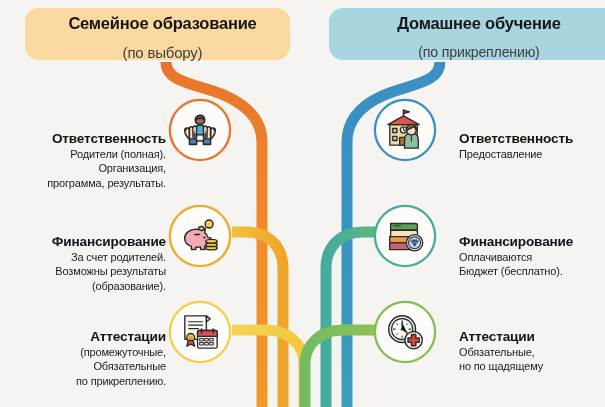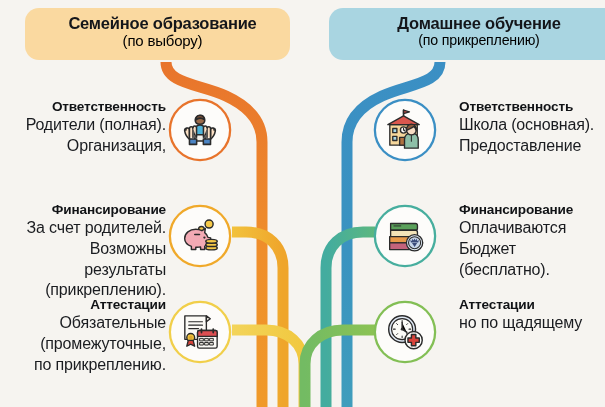--- a/index.html
+++ b/index.html
@@ -13,30 +13,30 @@
   #lines{position:absolute;left:0;top:0;width:605px;height:407px;}
 
   
   .pill{
     position:absolute;border-radius:14px;
     text-align:center;line-height:1.12;
     padding:6px 0 7px 10px;box-sizing:border-box;
     z-index:4;
   }
   .pill .t1{display:block;font-weight:bold;font-size:16.5px;color:#14161a;letter-spacing:-.2px;}
-  .pill .t2{display:block;font-size:15px;color:#000000;margin-top:1px;letter-spacing:-.2px;}
+  .pill .t2{display:block;font-size:15px;color:#404040;margin-top:13px;letter-spacing:-.2px;}
   #pill-left{left:25px;top:8px;width:265px;height:52px;background:#fad9a0;}
   #pill-right{left:329px;top:8px;width:290px;height:52px;background:#a9d5e1;text-align:center;}
   #pill-right .t1{font-size:16.5px;}
   #pill-right .t2{font-size:14.2px;}
 
   
-  .block{position:absolute;z-index:5;}
+  .block{position:absolute;z-index:5;margin-top:32px;}
   .block .hd{font-weight:bold;font-size:13.6px;color:#111316;letter-spacing:-.15px;margin-bottom:1px;}
-  .block .bd{font-size:16px;color:#1a1c20;line-height:1.30;letter-spacing:-.15px;}
+  .block .bd{font-size:11px;color:#1a1c20;line-height:1.30;letter-spacing:-.15px;}
   .left-block{text-align:right;}
   .right-block{text-align:left;}
 
   #blk-l1{left:6px;top:99px;width:160px;}
   #blk-l2{left:6px;top:202px;width:160px;}
   #blk-l3{left:6px;top:297px;width:160px;}
   #blk-r1{left:459px;top:99px;width:146px;}
   #blk-r2{left:459px;top:202px;width:146px;}
   #blk-r3{left:459px;top:297px;width:146px;}
 
@@ -135,60 +135,61 @@
   <div class="pill" id="pill-right">
     <span class="t1">Домашнее обучение</span>
     <span class="t2">(по прикреплению)</span>
   </div>
 
   <div class="block left-block" id="blk-l1">
     <div class="hd">Ответственность</div>
     <div class="bd">
       <div>Родители (полная).</div>
       <div>Организация,</div>
+      <div>программа, результаты.</div>
     </div>
   </div>
 
   <div class="block left-block" id="blk-l2">
     <div class="hd">Финансирование</div>
     <div class="bd">
       <div>За счет родителей.</div>
       <div>Возможны результаты</div>
-      <div>(прикреплению).</div>
+      <div>(образование).</div>
     </div>
   </div>
 
   <div class="block left-block" id="blk-l3">
     <div class="hd">Аттестации</div>
     <div class="bd">
+      <div>(промежуточные,</div>
       <div>Обязательные</div>
-      <div>(промежуточные,</div>
       <div>по прикреплению.</div>
     </div>
   </div>
 
   <div class="block right-block" id="blk-r1">
     <div class="hd">Ответственность</div>
     <div class="bd">
-      <div>Школа (основная).</div>
       <div>Предоставление</div>
     </div>
   </div>
 
   <div class="block right-block" id="blk-r2">
     <div class="hd">Финансирование</div>
     <div class="bd">
       <div>Оплачиваются</div>
       <div>Бюджет (бесплатно).</div>
     </div>
   </div>
 
   <div class="block right-block" id="blk-r3">
     <div class="hd">Аттестации</div>
     <div class="bd">
+      <div>Обязательные,</div>
       <div>но по щадящему</div>
     </div>
   </div>
 
   <div class="disc" id="disc-l1">
     <svg width="46" height="46" viewBox="0 0 48 48">
       <g stroke="#2b2b2b" stroke-width="1.6" stroke-linejoin="round" stroke-linecap="round">
         <path d="M24 9c3 0 5 2 5 4.6S27 18 24 18s-5-1.8-5-4.4S21 9 24 9z" fill="#9c6b4a"></path>
         <path d="M19.6 13.6c0-3 2-5 4.4-5s4.4 1.7 4.4 4.6c-1.2-.9-2.6-1.6-4.4-1.6-1.7 0-3.2.8-4.4 2z" fill="#7d5138"></path>
         <path d="M19.5 21.5c.7-1.7 2.4-2.8 4.5-2.8s3.8 1.1 4.5 2.8l1 7.5H18.5z" fill="#4fb3d9"></path>

